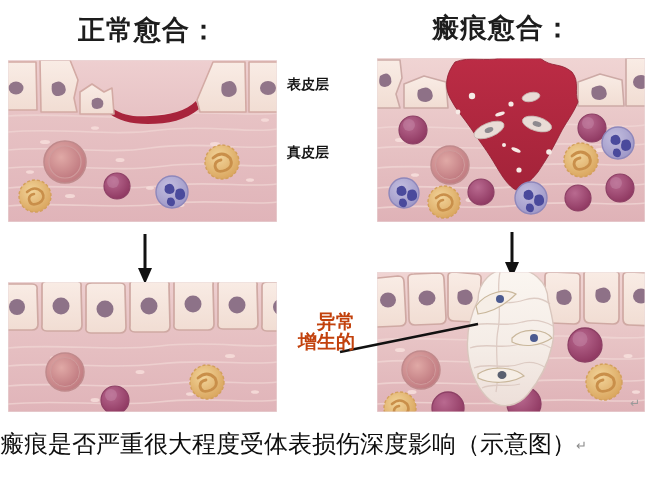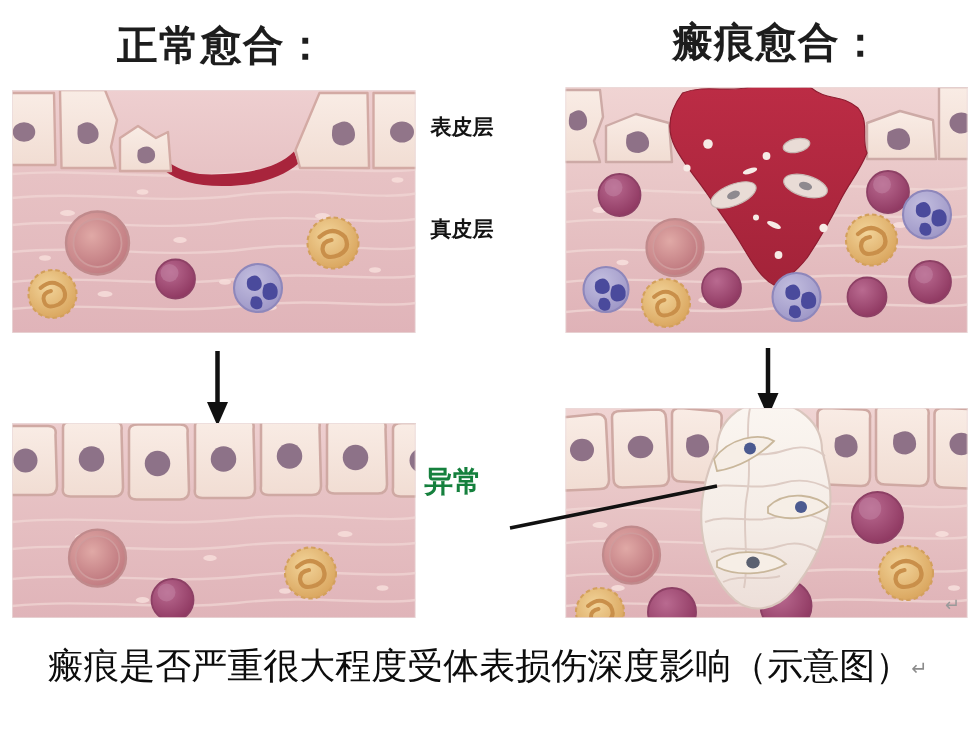--- a/index.html
+++ b/index.html
@@ -10,40 +10,40 @@
   }
   #figure{position:absolute;left:0;top:0;width:650px;height:489px;}
 
   .ttl{
     position:absolute;
     font-family:"Liberation Serif","DejaVu Serif",serif;
     font-size:27px;font-weight:700;color:#1d1d1d;letter-spacing:1px;
     white-space:nowrap;
   }
   #title-normal{left:78px;top:12px;}
-  #title-scar{left:432px;top:10px;margin-left:16px;}
+  #title-scar{left:432px;top:10px;}
 
   .layerlbl{
     position:absolute;left:287px;
     font-family:"Liberation Serif","DejaVu Serif",serif;
     font-size:14px;font-weight:700;color:#141414;white-space:nowrap;
   }
   #label-epidermis{top:76px;}
   #label-dermis{top:144px;}
 
   #annotation{
     position:absolute;left:283px;top:312px;width:72px;
     font-family:"Liberation Serif","DejaVu Serif",serif;
-    font-size:19px;font-weight:700;color:#15803d;line-height:1.06;
-    text-align:left;
+    font-size:19px;font-weight:700;color:#c2410c;line-height:1.06;
+    text-align:right;
   }
   #annotation span{display:block;white-space:nowrap;}
 
   #caption{
-    position:absolute;left:0;top:428px;width:650px;text-align:center;
+    position:absolute;left:0;top:428px;width:650px;
     font-family:Liberation Sans, sans-serif;
     font-size:24px;color:#0d0d0d;white-space:nowrap;
   }
   #caption .pilcrow{font-size:13px;color:#8b8b8b;vertical-align:middle;}
   #pilcrow-panel{
     position:absolute;left:630px;top:396px;font-size:12px;color:#9a9a9a;
     font-family:"Liberation Sans","DejaVu Sans",sans-serif;
   }
 </style>
 </head>
@@ -438,20 +438,21 @@
   </svg>
 
   <div class="ttl" id="title-normal">正常愈合：</div>
   <div class="ttl" id="title-scar">瘢痕愈合：</div>
 
   <div class="layerlbl" id="label-epidermis">表皮层</div>
   <div class="layerlbl" id="label-dermis">真皮层</div>
 
   <div id="annotation">
     <span>异常</span>
+    <span>增生的</span>
   </div>
 
   <div id="pilcrow-panel">↵</div>
 
   <div id="caption">
     <span>瘢痕是否严重很大程度受体表损伤深度影响（示意图）</span><span class="pilcrow">↵</span>
   </div>
 
 </div>
 

